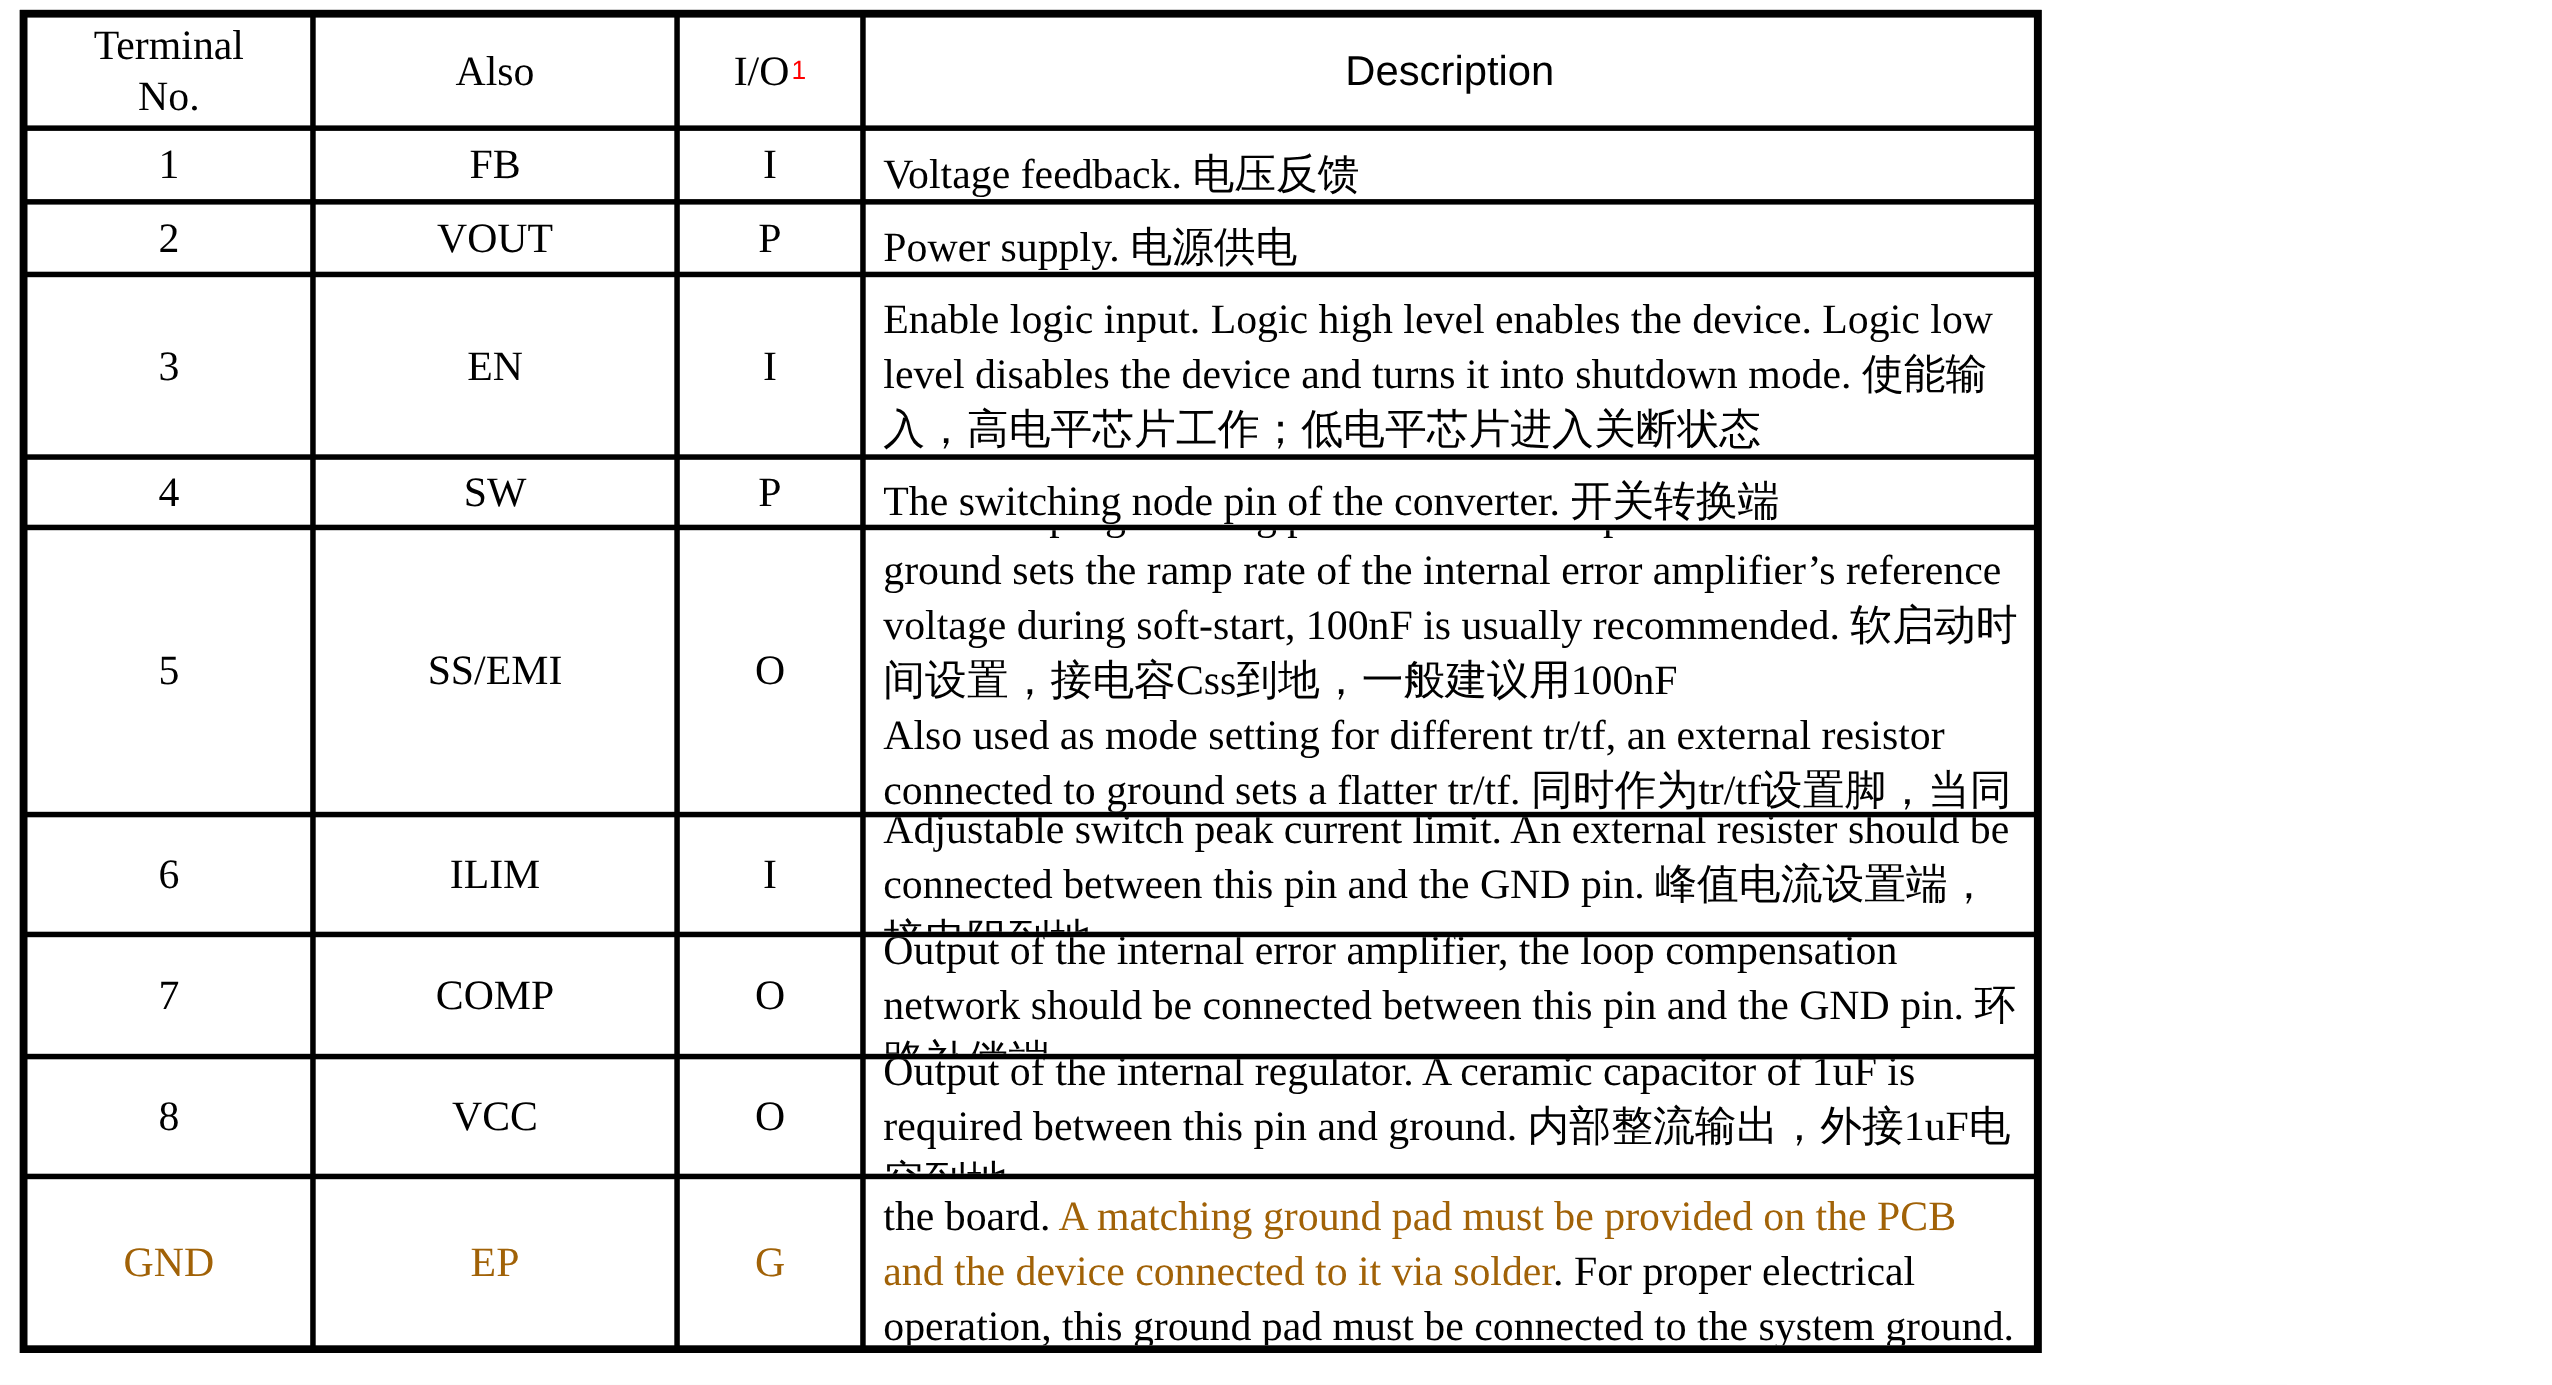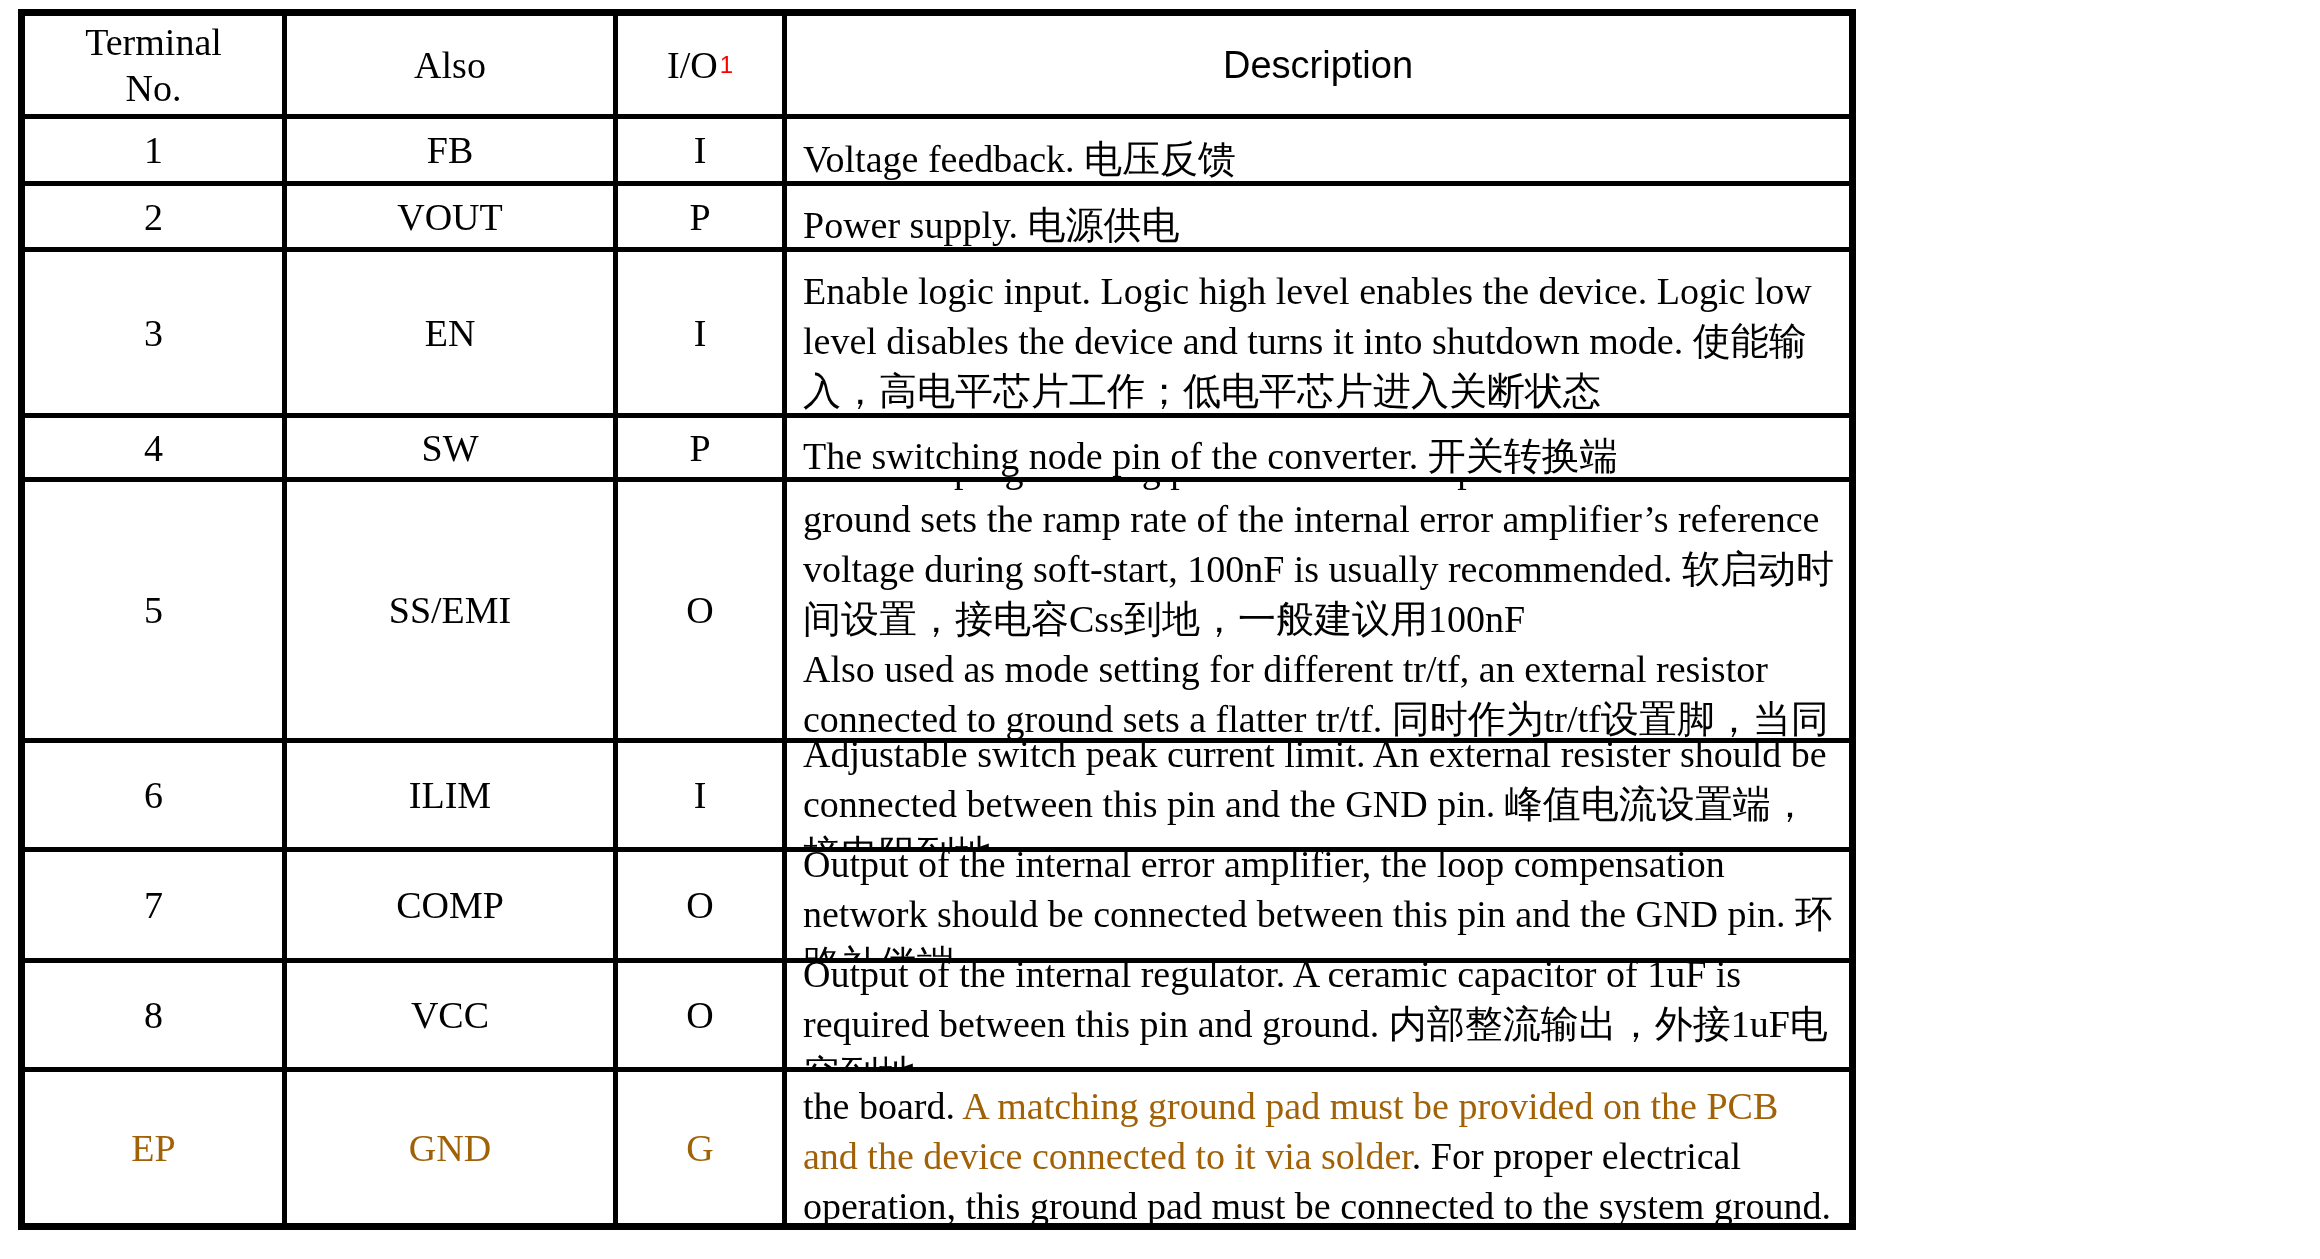--- a/index.html
+++ b/index.html
@@ -110,19 +110,19 @@
       <span class="txt">Output of the internal error amplifier, the loop compensation network should be connected between this pin and the GND pin.  环路补偿端</span>
     </div>
 
   <div class="cell">8</div>
   <div class="cell">VCC</div>
   <div class="cell">O</div>
   <div class="cell desc multi">
       <span class="txt">Output of the internal regulator. A ceramic capacitor of 1uF is required between this pin and ground.  内部整流输出，外接1uF电容到地</span>
     </div>
 
+  <div class="cell red">GND</div>
   <div class="cell red">EP</div>
-  <div class="cell red">GND</div>
   <div class="cell red">G</div>
   <div class="cell desc multi">
     <span class="txt"><span>Provides both </span><span class="red">electrical and thermal connection</span><span> from the device to the board. </span><span class="red">A matching ground pad must be provided on the PCB and the device connected to it via solder</span><span>. For proper electrical operation, this ground pad must be connected to the system ground.  既是地，又是散热PAD</span></span>
   </div>
 </div>
 
 </body></html>

